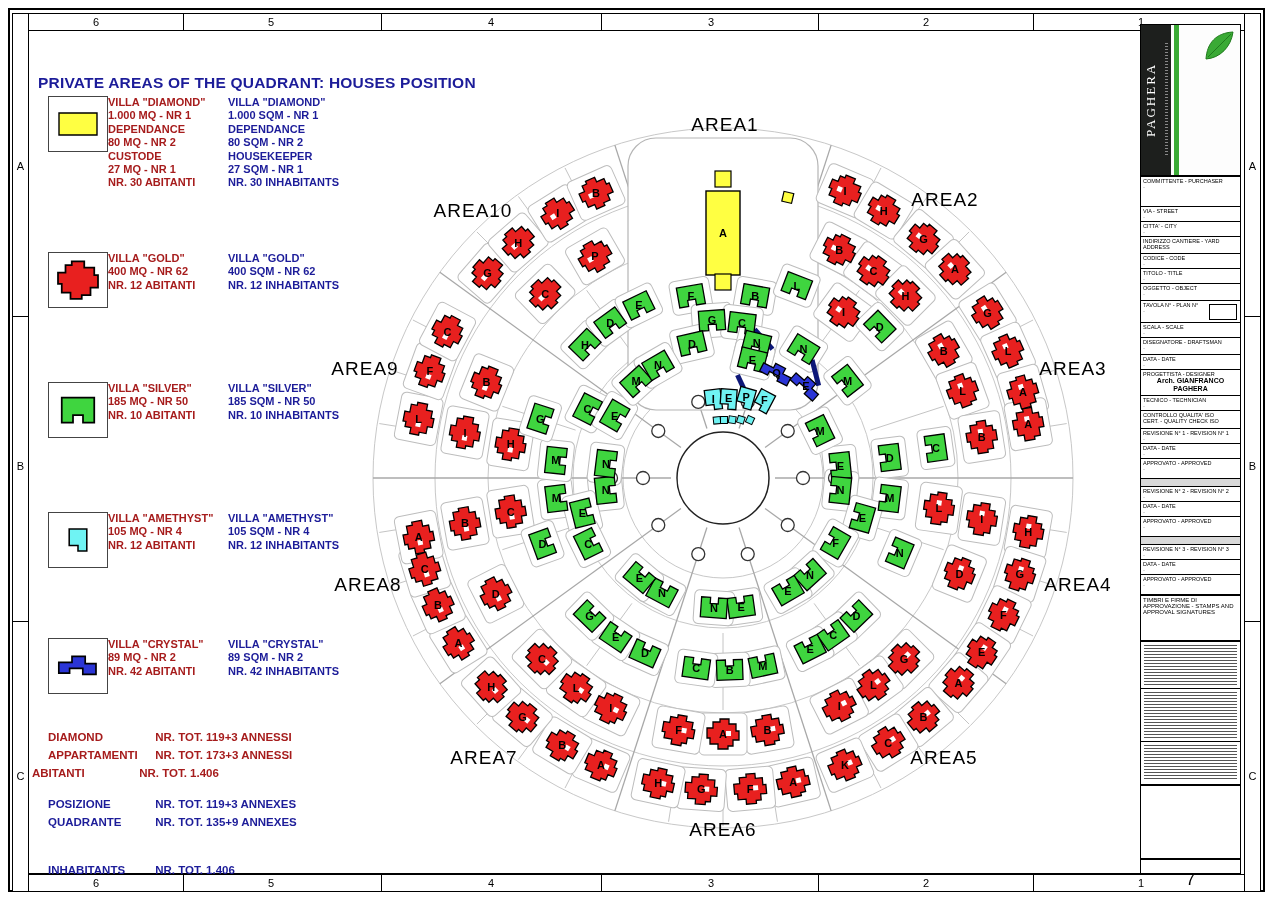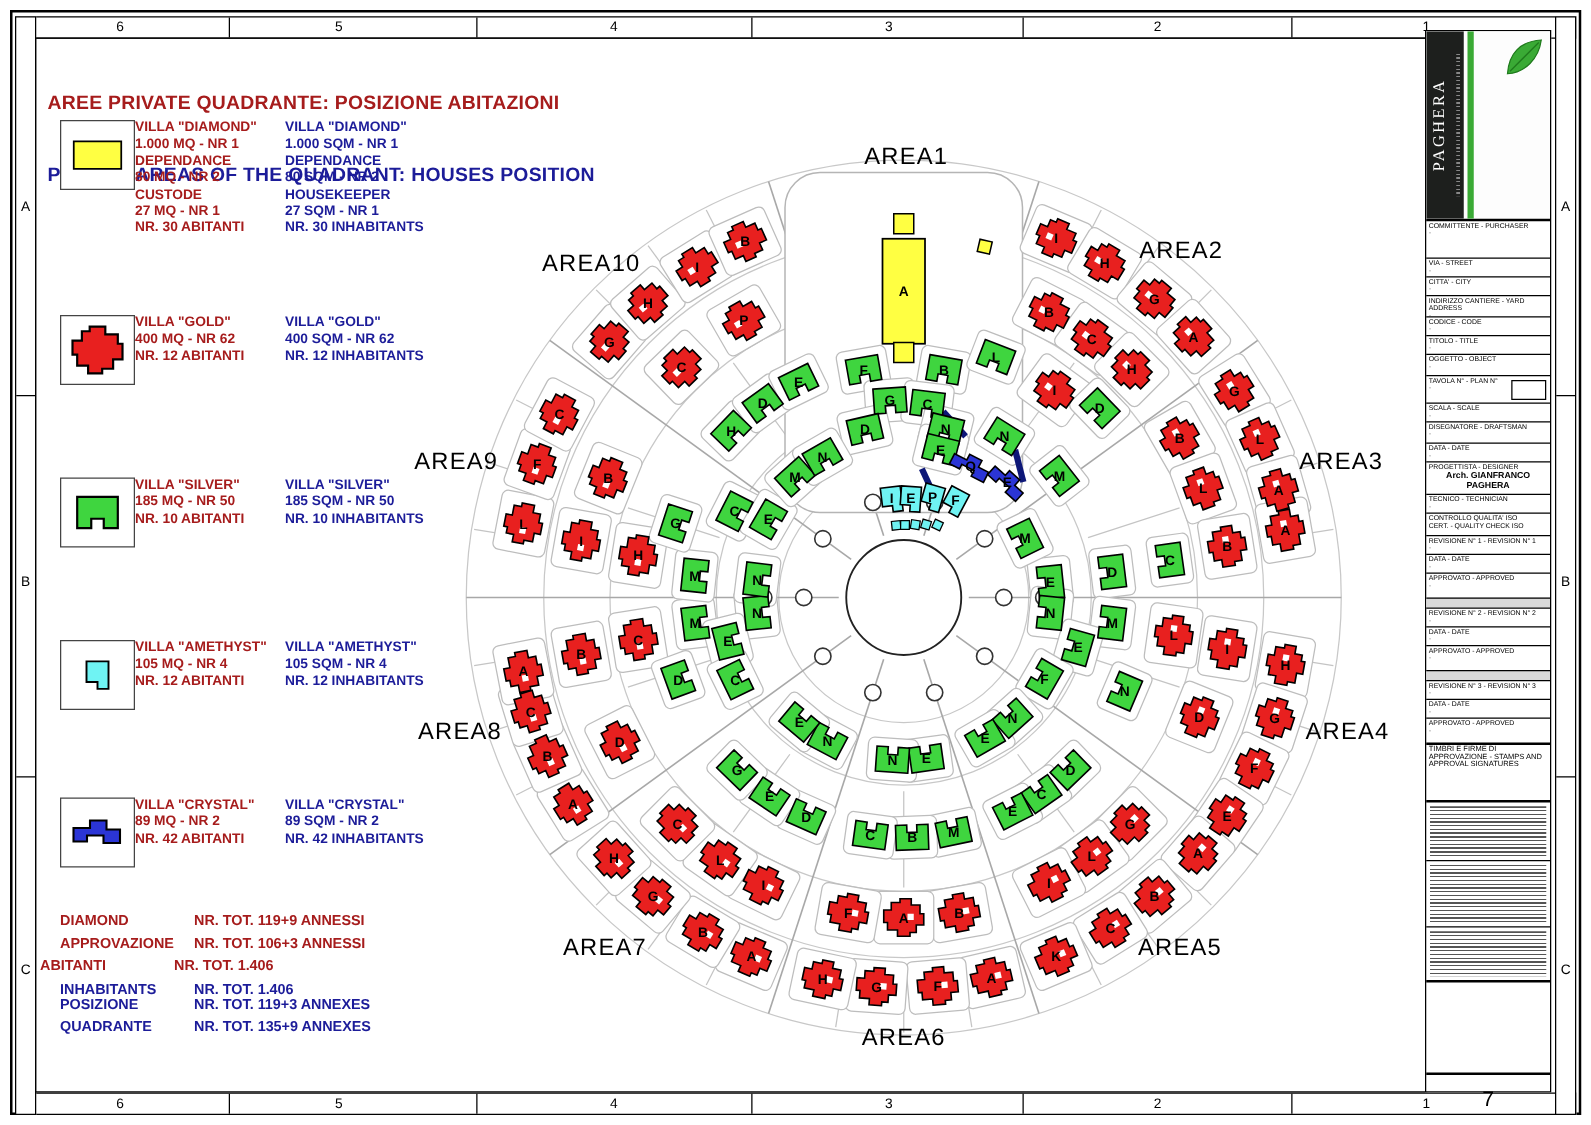--- a/index.html
+++ b/index.html
@@ -600,21 +600,20 @@
       <text x="1078" y="591" text-anchor="middle" font-size="19" fill="#000" letter-spacing="1" font-family="&quot;Liberation Sans&quot;, sans-serif">AREA4</text>
       <text x="944" y="764" text-anchor="middle" font-size="19" fill="#000" letter-spacing="1" font-family="&quot;Liberation Sans&quot;, sans-serif">AREA5</text>
       <text x="723" y="836" text-anchor="middle" font-size="19" fill="#000" letter-spacing="1" font-family="&quot;Liberation Sans&quot;, sans-serif">AREA6</text>
       <text x="484" y="764" text-anchor="middle" font-size="19" fill="#000" letter-spacing="1" font-family="&quot;Liberation Sans&quot;, sans-serif">AREA7</text>
       <text x="368" y="591" text-anchor="middle" font-size="19" fill="#000" letter-spacing="1" font-family="&quot;Liberation Sans&quot;, sans-serif">AREA8</text>
       <text x="365" y="375" text-anchor="middle" font-size="19" fill="#000" letter-spacing="1" font-family="&quot;Liberation Sans&quot;, sans-serif">AREA9</text>
       <text x="473" y="217" text-anchor="middle" font-size="19" fill="#000" letter-spacing="1" font-family="&quot;Liberation Sans&quot;, sans-serif">AREA10</text>
     </svg>
 
   <div class="doc-title">
-    <div class="t-it">AREE PRIVATE QUADRANTE: POSIZIONE ABITAZIONI</div>
     <div class="t-en">PRIVATE AREAS OF THE QUADRANT: HOUSES POSITION</div>
   </div>
 
   <div class="legend-entry" style="top:96px">
     <div class="swatchbox">
         <svg id="sw-diamond" width="48" height="40">
           <g>
             <path d="M -19 -11 H 19 V 11 H -19 Z" fill="#ffff42" stroke="#000" stroke-width="1.4" transform="translate(24,20)"></path>
           </g>
         </svg>
@@ -690,34 +689,34 @@
     <div class="leg-it">VILLA "CRYSTAL"
 89 MQ - NR 2
 NR. 42 ABITANTI</div>
     <div class="leg-en">VILLA "CRYSTAL"
 89 SQM - NR 2
 NR. 42 INHABITANTS</div>
   </div>
 
   <div class="totals-row tot-it" style="left:48px;top:731px">
     <span class="lab">DIAMOND</span>
-    <span>NR. TOT. 119+9 ANNESSI</span></div>
+    <span>NR. TOT. 119+3 ANNESSI</span></div>
   <div class="totals-row tot-it" style="left:48px;top:749px">
-    <span class="lab">APPROVAZIONE</span>
-    <span>NR. TOT. 106+3 ANNESSI</span></div>
+    <span class="lab">APPARTAMENTI</span>
+    <span>NR. TOT. 173+3 ANNESSI</span></div>
   <div class="totals-row tot-it" style="left:32px;top:767px">
     <span class="lab">ABITANTI</span>
     <span>NR. TOT. 1.406</span></div>
   <div class="totals-row tot-en" style="left:48px;top:798px">
     <span class="lab">POSIZIONE</span>
     <span>NR. TOT. 119+3 ANNEXES</span></div>
   <div class="totals-row tot-en" style="left:48px;top:816px">
     <span class="lab">QUADRANTE</span>
     <span>NR. TOT. 135+9 ANNEXES</span></div>
-  <div class="totals-row tot-en" style="left:48px;top:786px">
+  <div class="totals-row tot-en" style="left:48px;top:864px">
     <span class="lab">INHABITANTS</span>
     <span>NR. TOT. 1.406</span></div>
 
   <div class="titleblock">
     <div class="logo">
       <div class="logo-dark">
         <div class="logo-name">PAGHERA</div>
         <div class="logo-micro"></div>
       </div>
       <div class="logo-stripe"></div>

